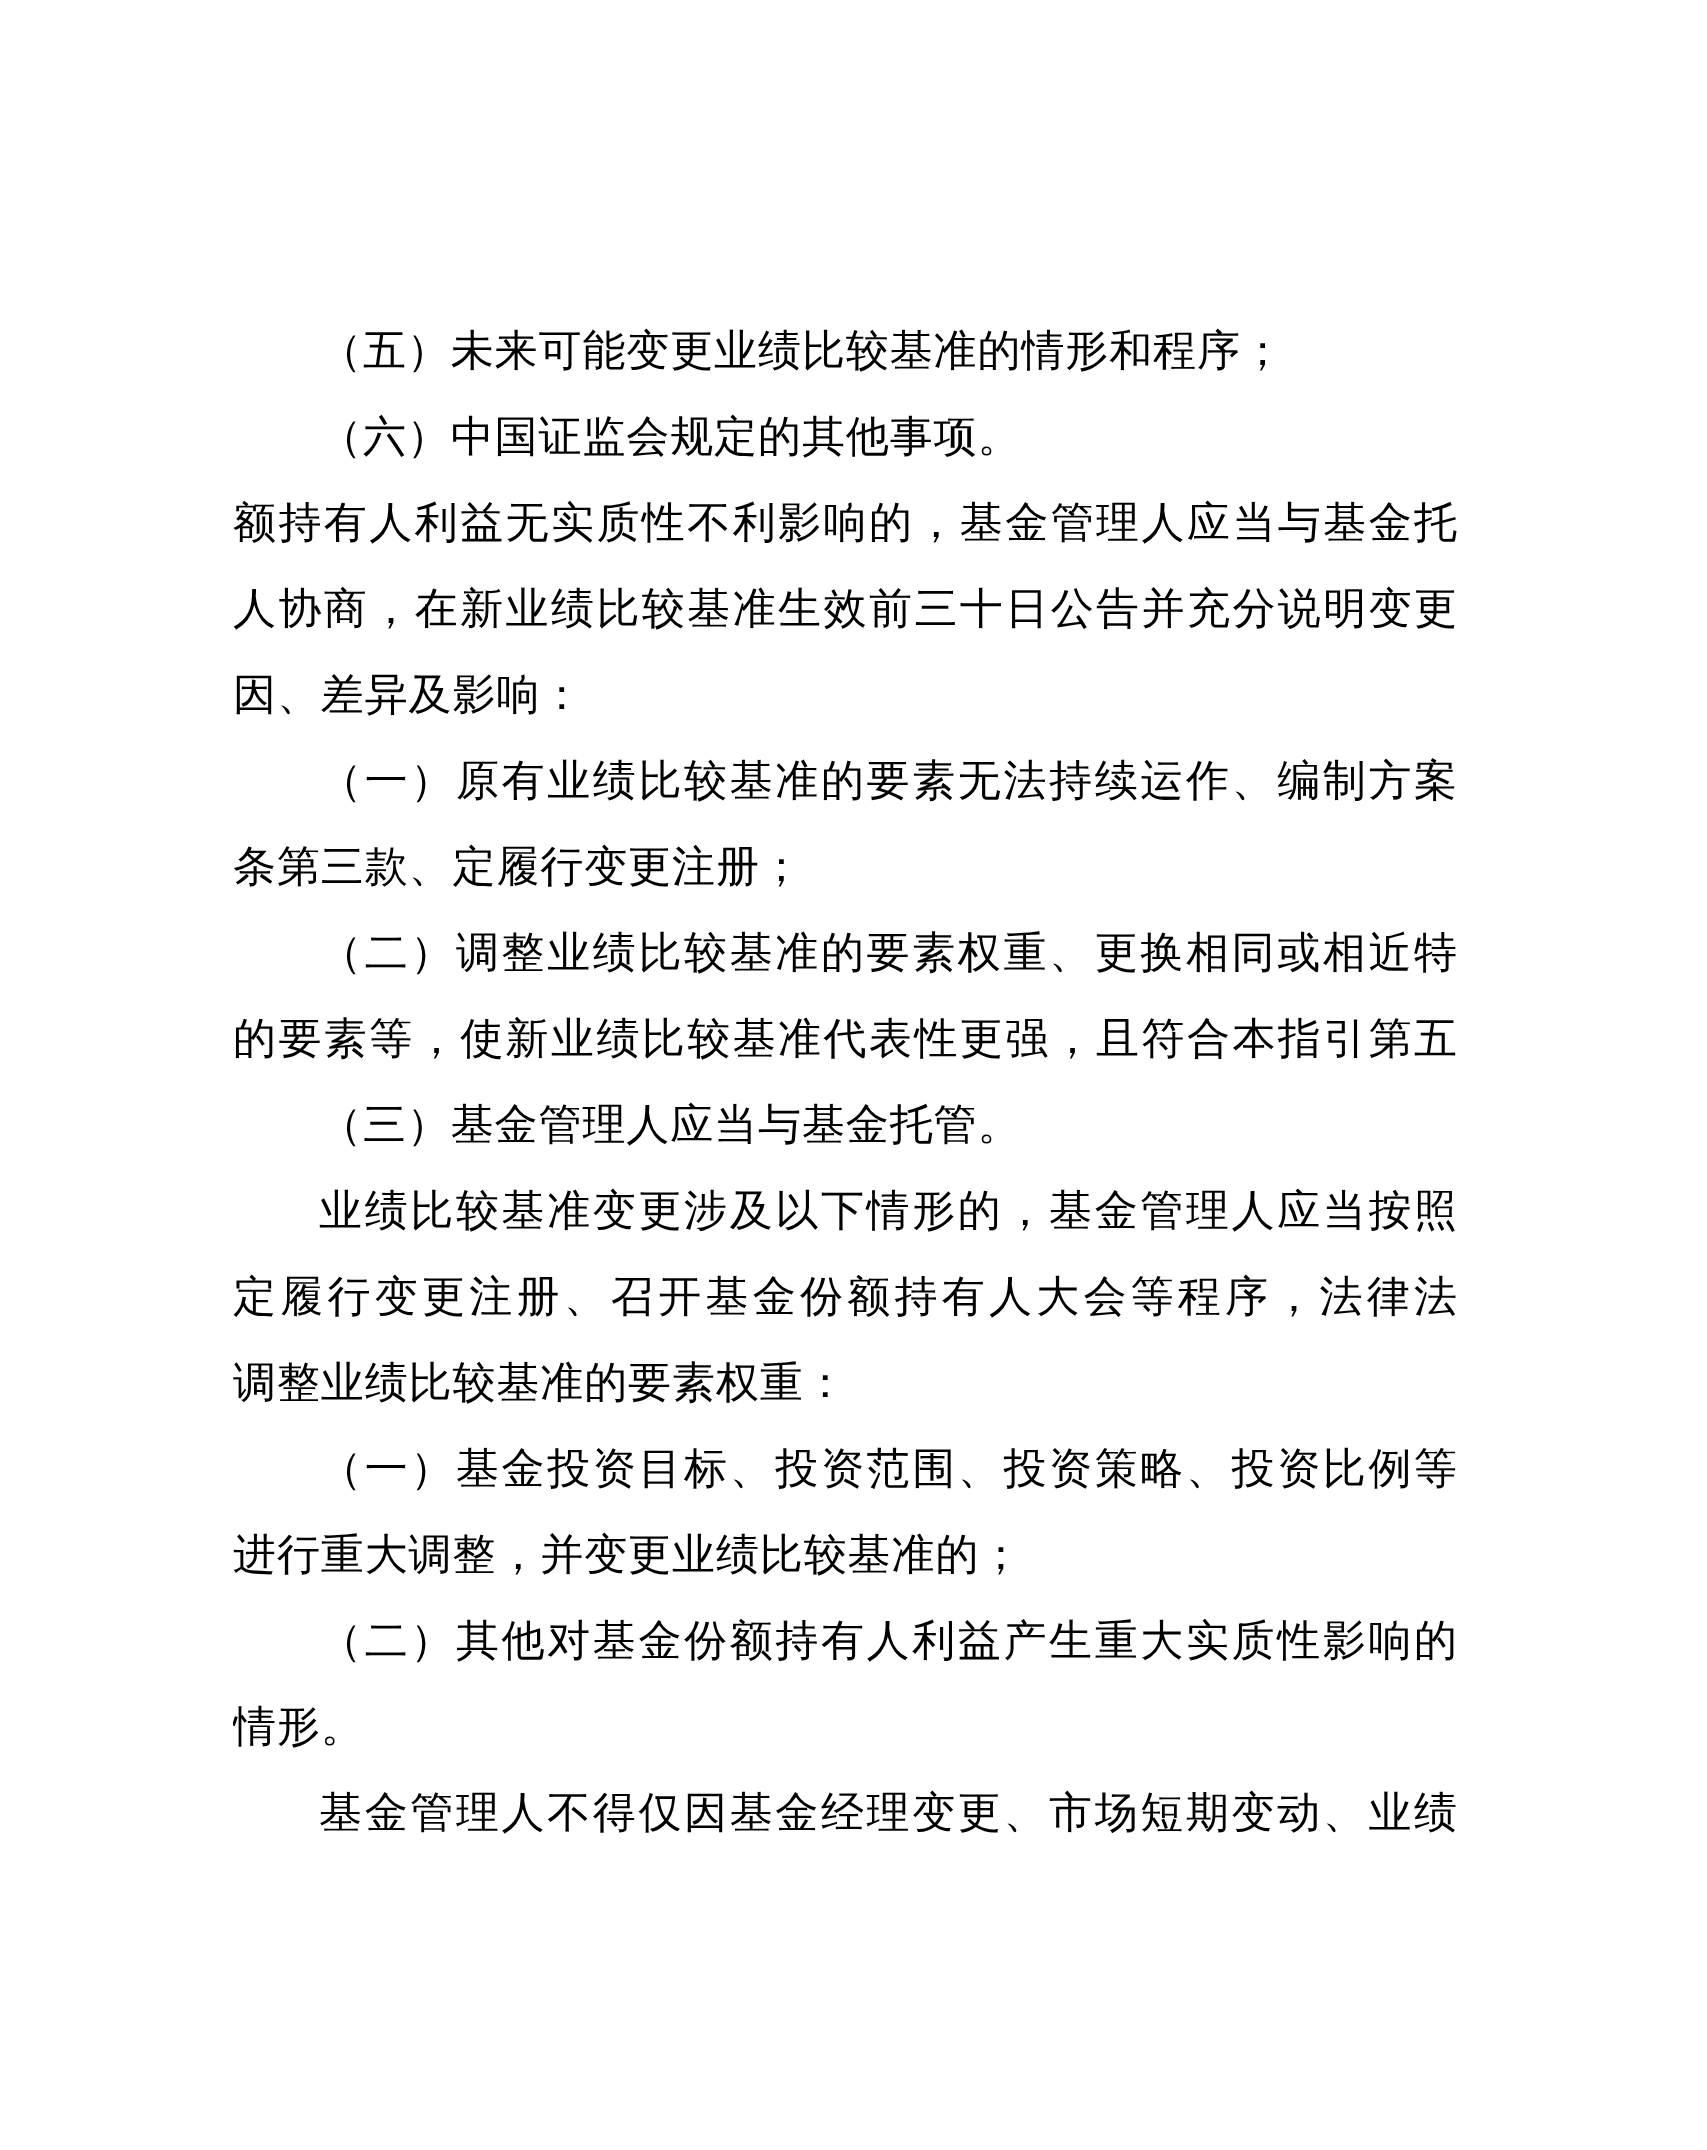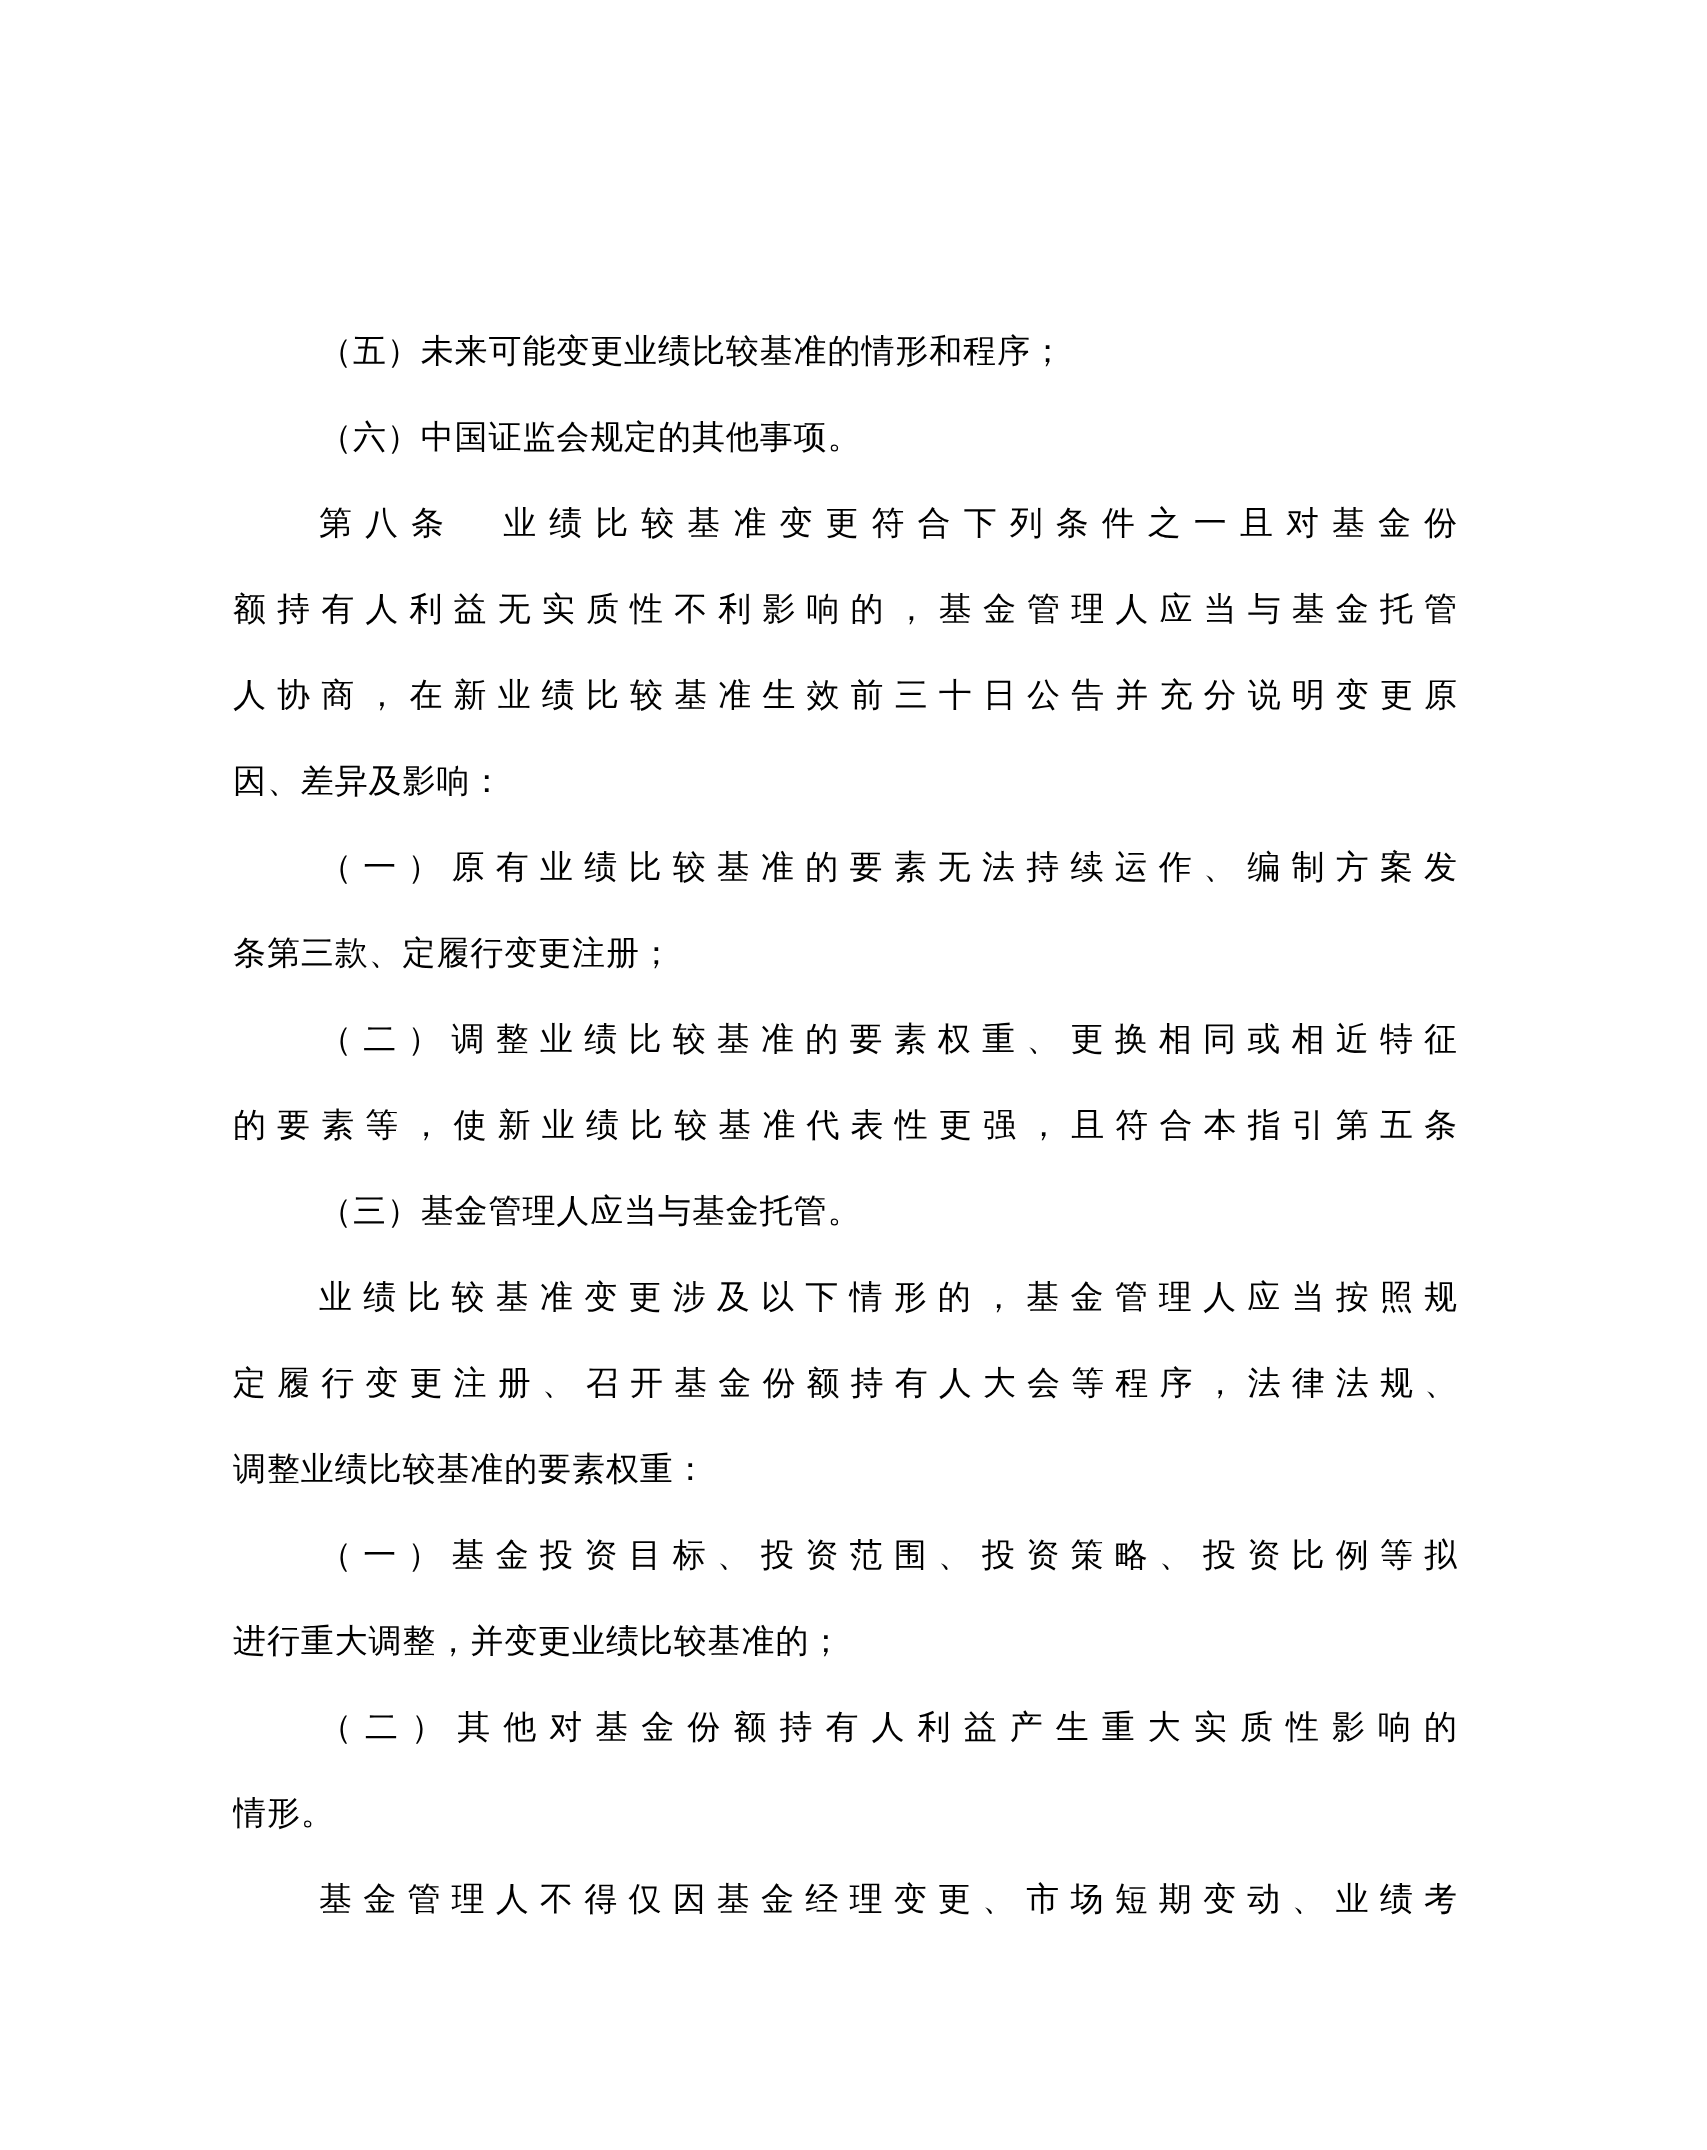--- a/index.html
+++ b/index.html
@@ -18,21 +18,21 @@
   }
   .content {
     position: absolute;
     left: 233px;
     top: 308px;
     width: 1225px;
   }
   .line {
     height: 86px;
     line-height: 86px;
-    font-size: 33px;
+    font-size: 43px;
     letter-spacing: 0.9px;
     color: #000000;
     text-align: left;
     white-space: normal;
     overflow: hidden;
   }
   .line.indent {
     text-indent: 86px;
   }
   .line.full {
@@ -52,21 +52,20 @@
     color: #000000;
   }
 </style>
 </head>
 <body>
 
 <div class="page">
   <div class="content">
     <div class="line indent">（五）未来可能变更业绩比较基准的情形和程序；</div>
     <div class="line indent">（六）中国证监会规定的其他事项。</div>
-    <div class="line indent full">第八条　业绩比较基准变更符合下列条件之一且对基金份</div>
     <div class="line full">额持有人利益无实质性不利影响的，基金管理人应当与基金托管</div>
     <div class="line full">人协商，在新业绩比较基准生效前三十日公告并充分说明变更原</div>
     <div class="line">因、差异及影响：</div>
     <div class="line indent full">（一）原有业绩比较基准的要素无法持续运作、编制方案发</div>
     <div class="line">条第三款、定履行变更注册；</div>
     <div class="line indent full">（二）调整业绩比较基准的要素权重、更换相同或相近特征</div>
     <div class="line full">的要素等，使新业绩比较基准代表性更强，且符合本指引第五条</div>
     <div class="line indent">（三）基金管理人应当与基金托管。</div>
     <div class="line indent full">业绩比较基准变更涉及以下情形的，基金管理人应当按照规</div>
     <div class="line full">定履行变更注册、召开基金份额持有人大会等程序，法律法规、</div>

